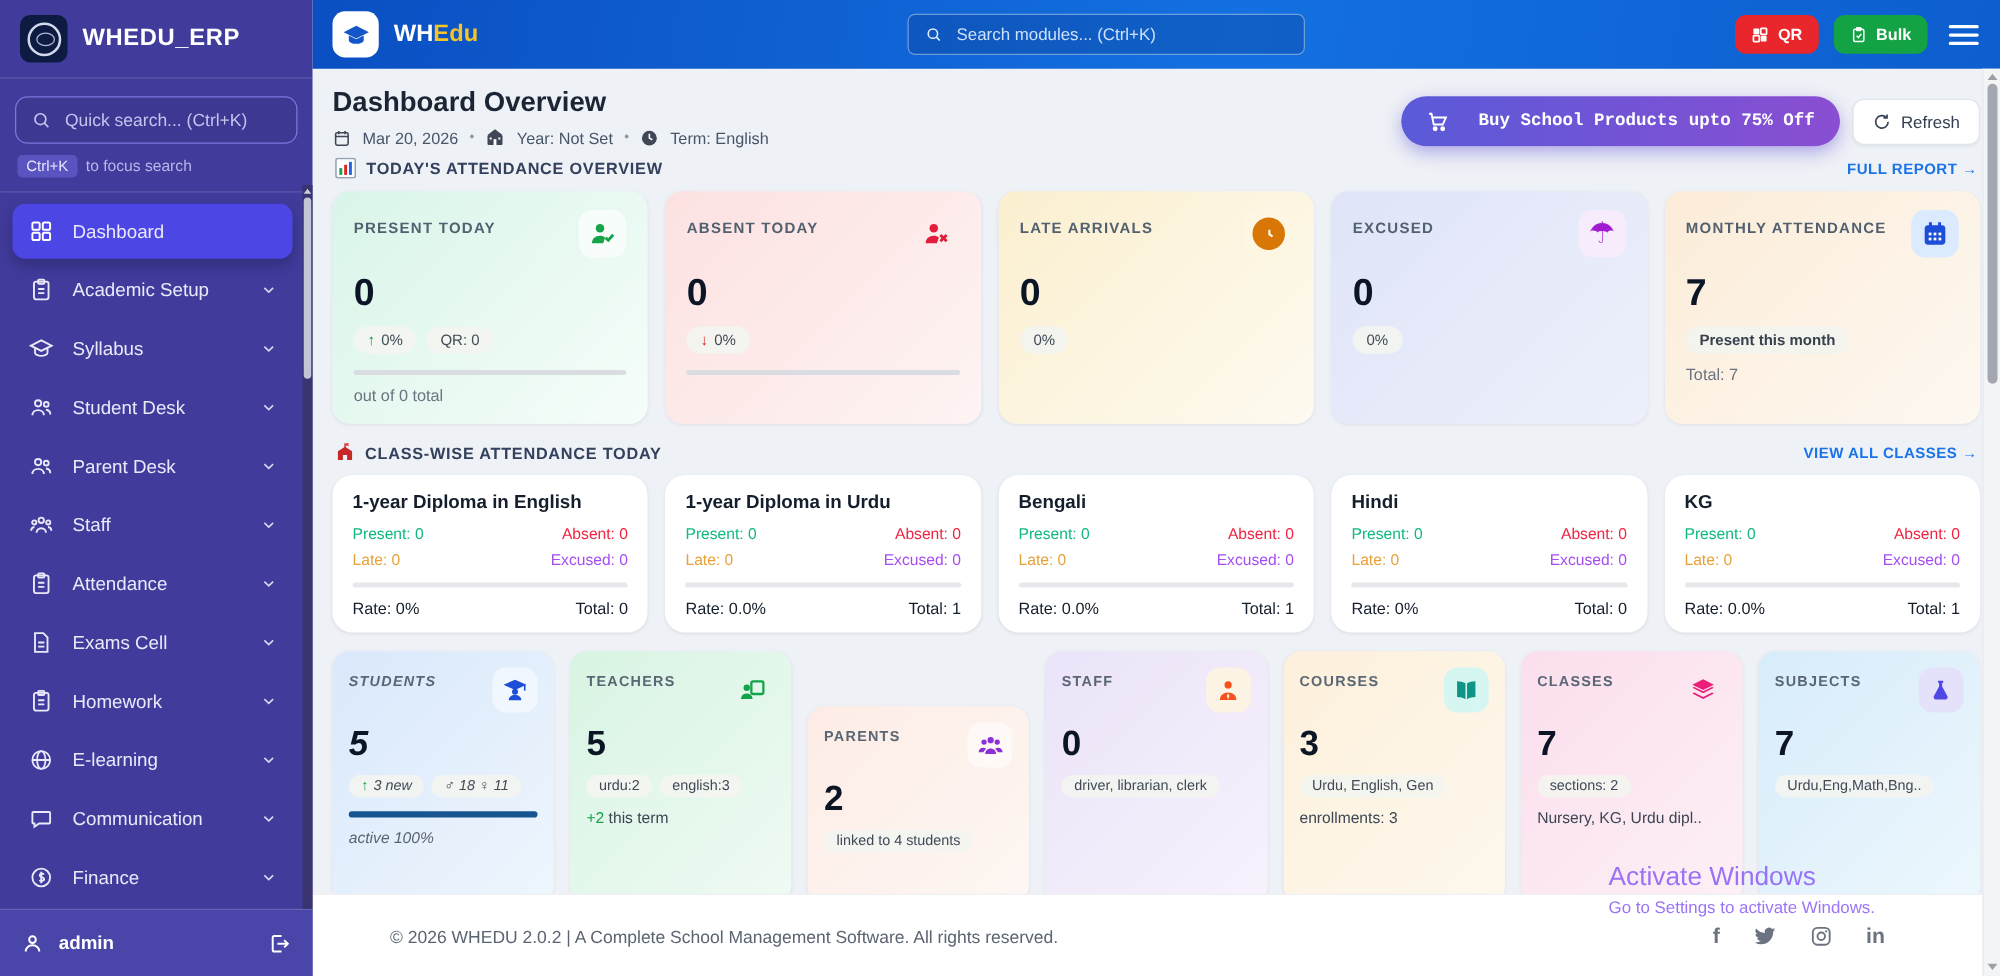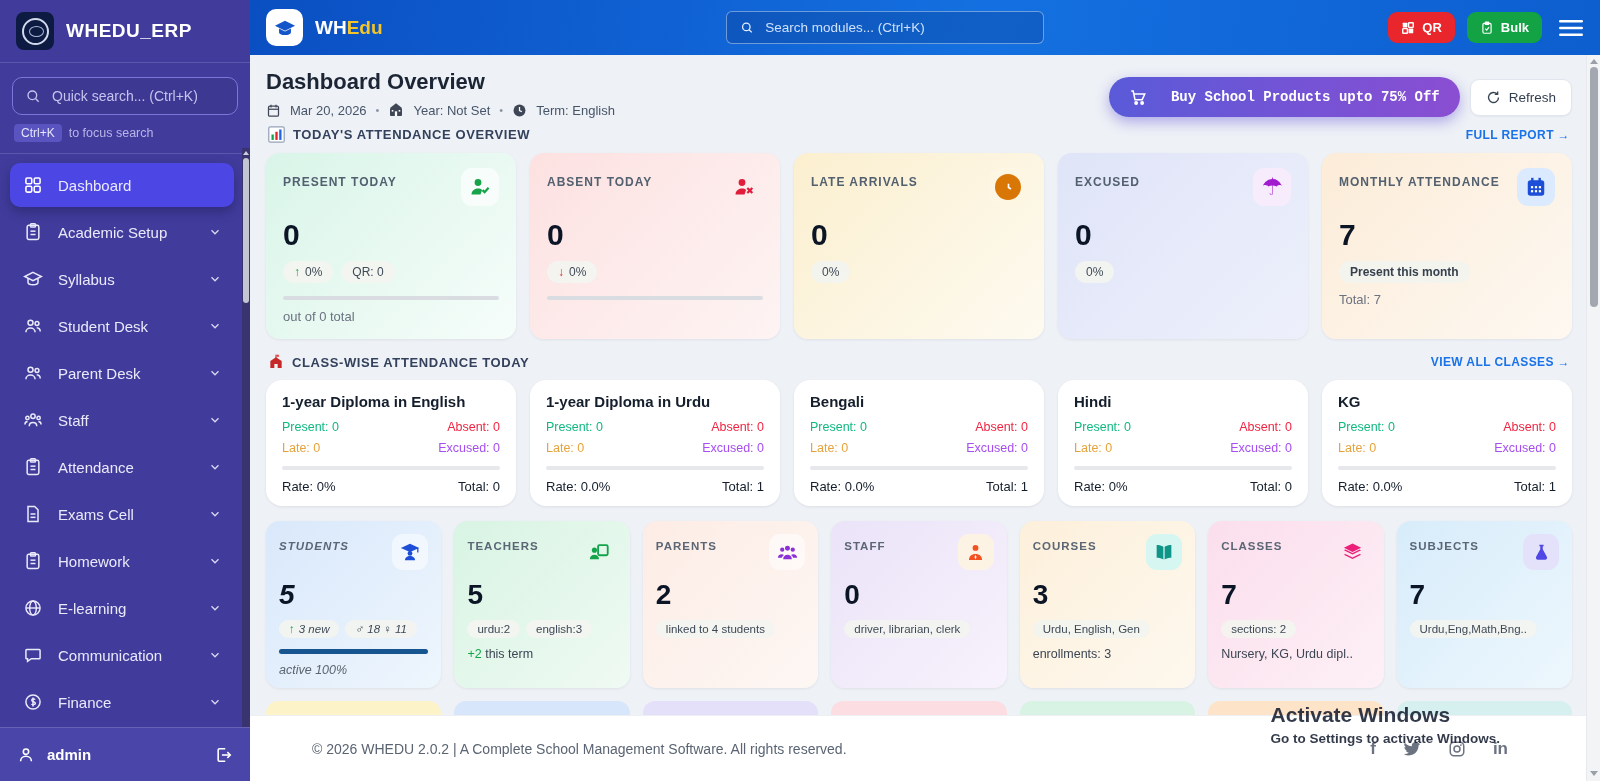--- a/index.html
+++ b/index.html
@@ -72,21 +72,21 @@
   .module-search input { background:transparent; border:none; outline:none; color:#eaf2ff; font-family:inherit; font-size:13.5px; width:100%; }
   .module-search input::placeholder { color:#cfe0fa; }
   .pill-btn {
     border:none; cursor:pointer; color:#fff; font-family:inherit; font-weight:bold; font-size:13px;
     border-radius:9px; padding:8px 13px; display:flex; gap:7px; align-items:center;
   }
   .btn-qr { background:#e8262b; }
   .btn-bulk { background:#13a344; }
   .burger { display:flex; cursor:pointer; margin-left:4px; }
 
-  .content { flex:1; overflow:hidden; padding:14px 28px 0 16px; position:relative; }
+  .content { flex:1; overflow:hidden; padding:14px 16px 0 16px; position:relative; }
 
   .page-head { display:flex; align-items:flex-start; justify-content:space-between; margin-bottom:8px; }
   .page-title { font-size:22px; font-weight:bold; color:#1b2534; margin:0 0 7px; }
   .meta { display:flex; gap:9px; align-items:center; color:#475569; font-size:13px; }
   .meta .mi { display:flex; align-items:center; }
   .meta .dot { color:#8a94a3; font-size:11px; }
   .head-actions { display:flex; gap:10px; align-items:center; margin-top:8px; }
   .buy-btn {
     border:none; cursor:pointer; font-family:Liberation Mono, monospace;
     background:linear-gradient(90deg,#5a5ad8,#8a4ed2); color:#fff; border-radius:22px;
@@ -135,21 +135,21 @@
   .tr { text-align:right; }
   .c-present { color:#10b981; } .c-absent { color:#ef2442; }
   .c-late { color:#e7a23a; } .c-excused { color:#a64df0; }
   .class-bar { height:4px; background:#e6e8ec; border-radius:3px; margin:11px 0 9px; }
   .class-foot { display:flex; justify-content:space-between; font-size:13px; color:#141e2c; }
 
   .stats-grid { display:grid; grid-template-columns:repeat(7,1fr); gap:13px; }
   .stat-card { border-radius:14px; padding:13px 13px 11px; min-height:158px; box-shadow:0 1px 3px rgba(15,23,42,.07); }
   .tint-students { background:linear-gradient(135deg,#d9e8fb,#eef6fd);font-style:italic; }
   .tint-teachers { background:linear-gradient(135deg,#d8f4e3,#effaf3); }
-  .tint-parents  { background:linear-gradient(135deg,#fdece5,#fdf7f3); }
+  .tint-parents  { background:linear-gradient(135deg,#fdece5,#fdf7f3);margin-top:44px; }
   .tint-staff    { background:linear-gradient(135deg,#ebe3f8,#f7f2fc); }
   .tint-courses  { background:linear-gradient(135deg,#fdf0db,#fdf8ee); }
   .tint-classes  { background:linear-gradient(135deg,#fbdeec,#fdf0f6); }
   .tint-subjects { background:linear-gradient(135deg,#d7ecfa,#edf7fd); }
   .stat-top { display:flex; justify-content:space-between; align-items:flex-start; }
   .stat-title { font-size:11.5px; color:#5b6675; letter-spacing:1px; font-weight:bold; padding-top:6px; }
   .schip { width:36px; height:36px; border-radius:11px; display:flex; align-items:center; justify-content:center; flex:none; }
   .schip-students { color:#1d4ed8; background:rgba(255,255,255,.5); }
   .schip-teachers { color:#13a34a; }
   .schip-parents  { color:#8b2fd6; background:rgba(255,255,255,.55); }
@@ -169,21 +169,21 @@
   .next-strip { border-radius:12px 12px 0 0; height:26px; }
 
   footer {
     background:#fff; height:66px; min-height:66px; display:flex; align-items:center;
     justify-content:space-between; padding:0 92px 0 62px; border-top:1px solid #edeff3;
   }
   .copyright { color:#5a6472; font-size:14px; }
   .socials { display:flex; gap:27px; align-items:center; color:#6b7280; }
   .social { cursor:pointer; display:flex; align-items:center; font-size:17px; font-weight:bold; color:#6b7280; }
 
-  .watermark { position:absolute; right:100px; bottom:35px; z-index:9; pointer-events:none; color:#0f172a;font-weight:bold; }
+  .watermark { position:absolute; right:100px; bottom:48px; z-index:9; pointer-events:none; color:#8b5cf6; }
   .wm1 { font-size:21px; opacity:.85; }
   .wm2 { font-size:13.5px; margin-top:4px; opacity:.85; }
 
   .page-scroll { position:absolute; right:0; top:55px; bottom:0; width:14px; background:#f3f4f6; border-left:1px solid #e7e9ee; z-index:8; }
   .page-thumb { position:absolute; top:12px; left:3px; width:8px; height:240px; background:#a3a8b0; border-radius:4px; }
   .ps-up, .ps-down { position:absolute; left:0; width:14px; height:12px; display:flex; align-items:center; justify-content:center; }
   .ps-up { top:0; } .ps-down { bottom:2px; }
   .ps-up::after { content:""; border-left:4px solid transparent; border-right:4px solid transparent; border-bottom:5px solid #9aa0a8; }
   .ps-down::after { content:""; border-left:4px solid transparent; border-right:4px solid transparent; border-top:5px solid #9aa0a8; }
 

